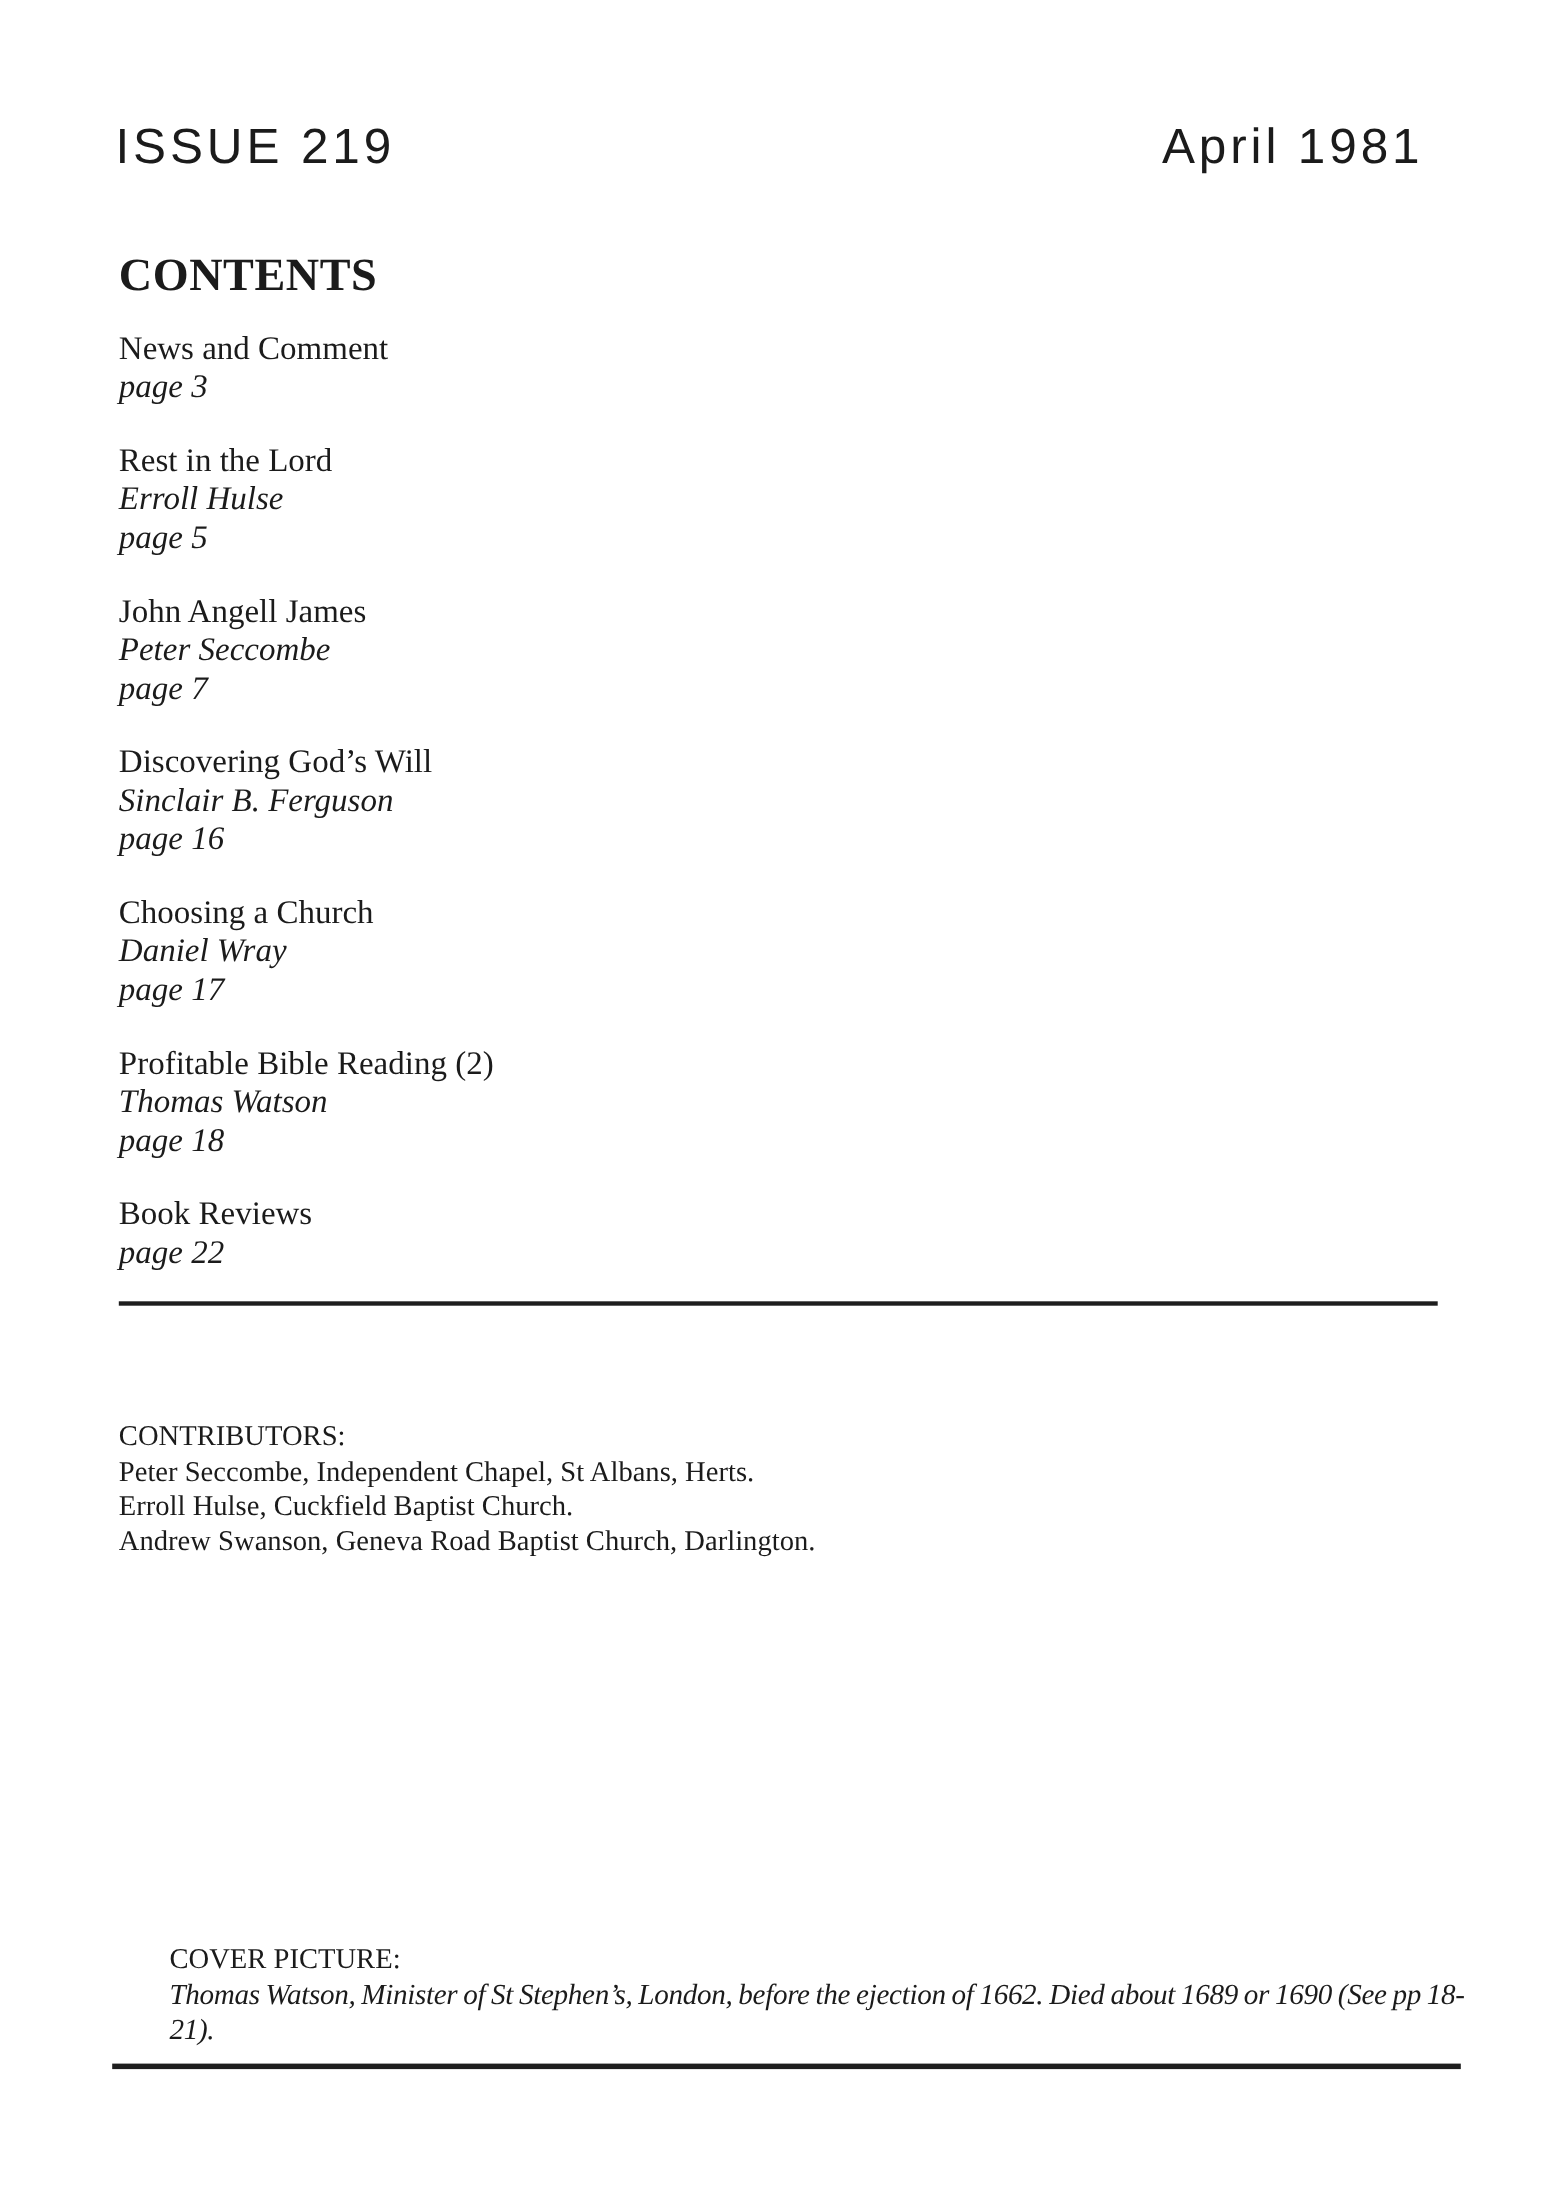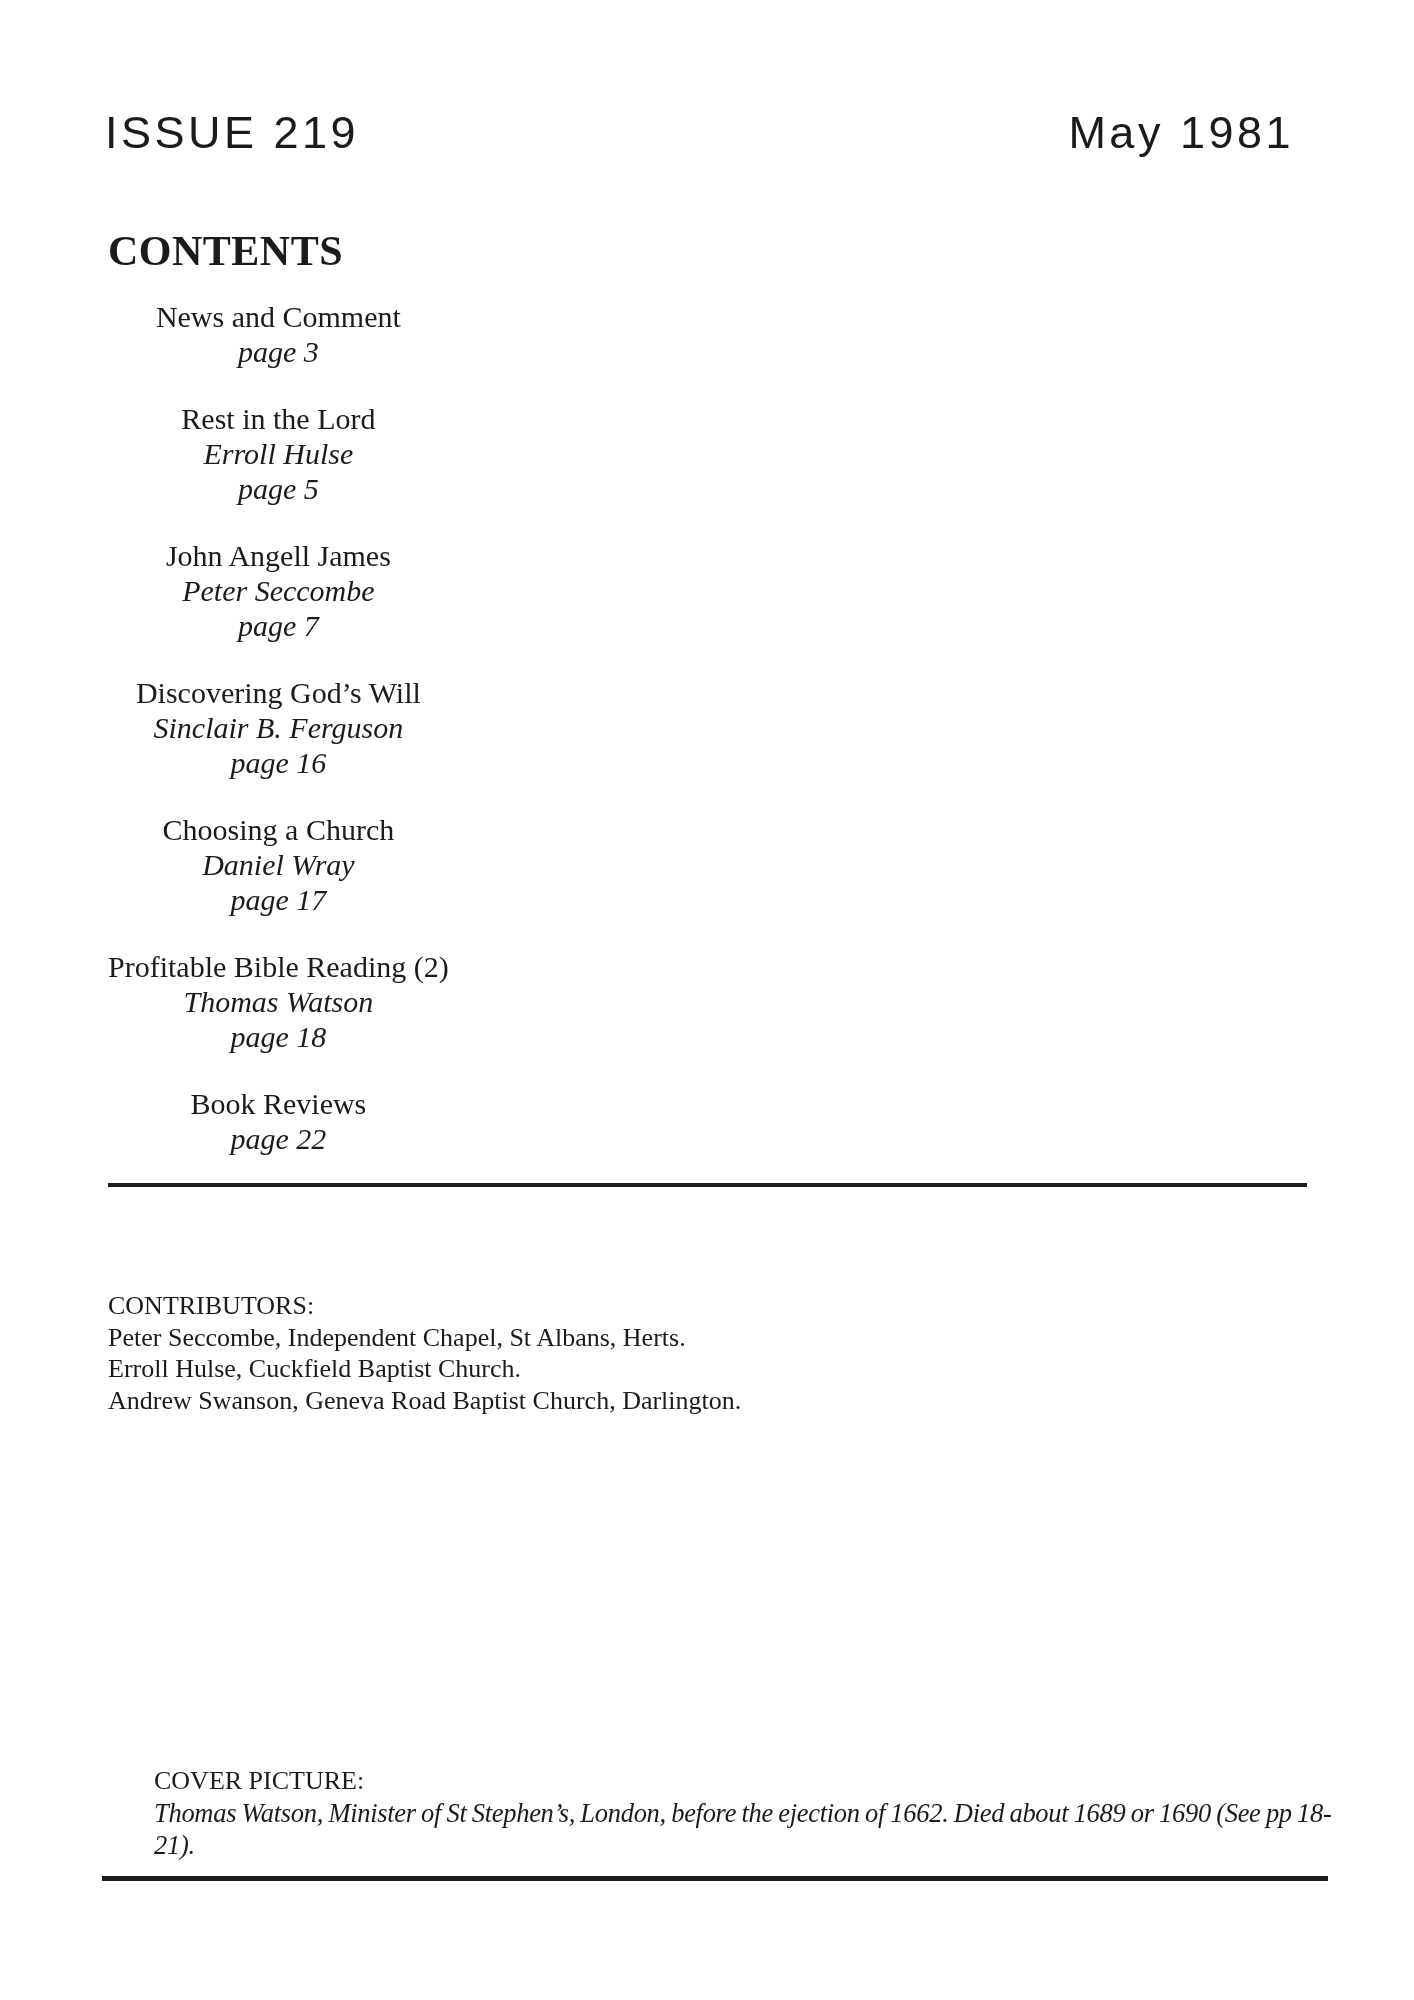--- a/index.html
+++ b/index.html
@@ -28,21 +28,21 @@
   .contents-heading {
     position: absolute; left: 108px; top: 230px;
     font-size: 42px; line-height: 1; font-weight: bold;
     letter-spacing: 0.5px;
   }
   
   .contents-list {
     position: absolute; left: 108px; top: 299px;
     font-size: 30px; line-height: 35px;
   }
-  .toc-item { margin-bottom: 32px; text-align: center; }
+  .toc-item { margin-bottom: 32px; }
   .toc-title { font-style: normal; }
   .toc-author, .toc-page { font-style: italic; }
   
   .rule { position: absolute; background: #1e1e1e; }
   .rule-top  { left: 108px; top: 1183px; width: 1199px; height: 4px; }
   .rule-bottom { left: 102px; top: 1876px; width: 1226px; height: 5px; }
   
   .contributors {
     position: absolute; left: 108px; top: 1290px;
     font-size: 26px; line-height: 31.7px;
@@ -59,21 +59,21 @@
     word-spacing: -1px;
   }
 </style>
 </head>
 <body>
 
 <div class="page">
 
   <div class="masthead">
     <span>ISSUE 219</span>
-    <span>May 1981</span>
+    <span>April 1981</span>
   </div>
 
   <h1 class="contents-heading">CONTENTS</h1>
 
   <div class="contents-list">
     <div class="toc-item">
       <div class="toc-title">News and Comment</div>
       <div class="toc-page">page 3</div>
     </div>
     <div class="toc-item">

